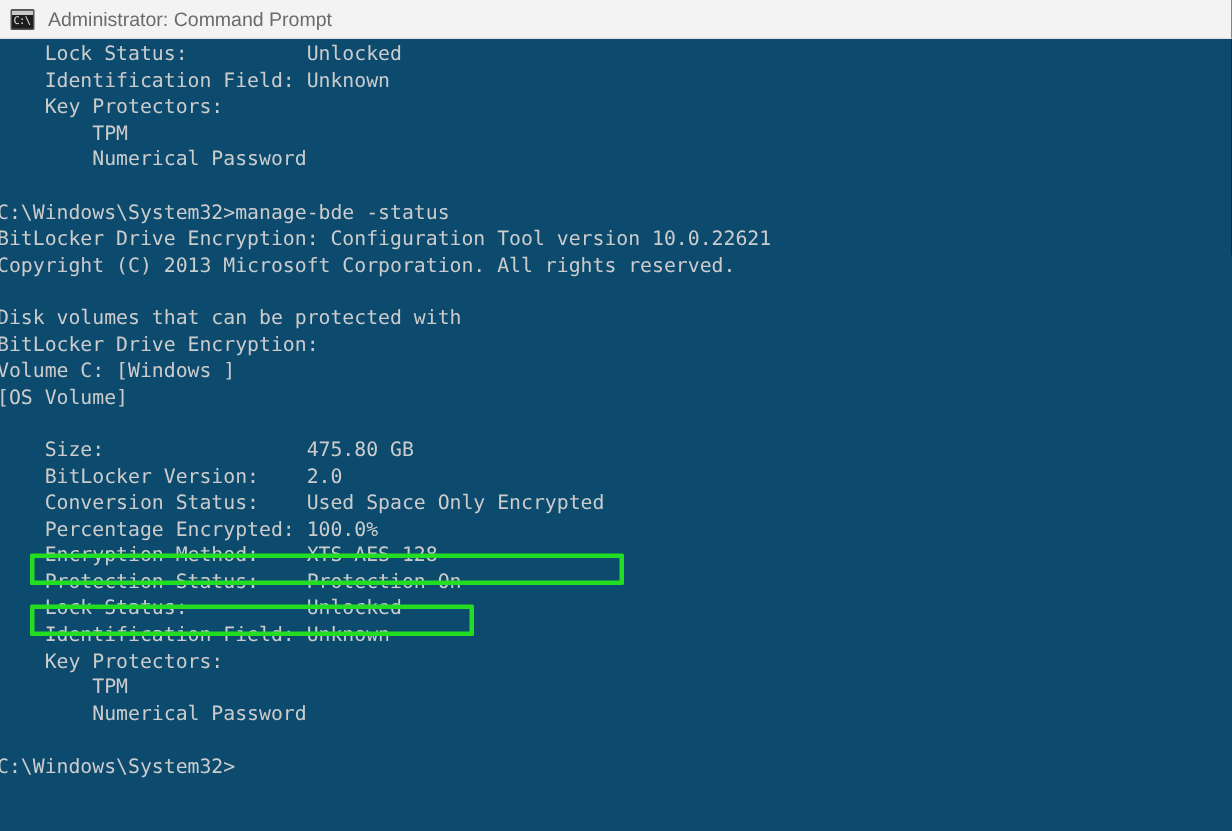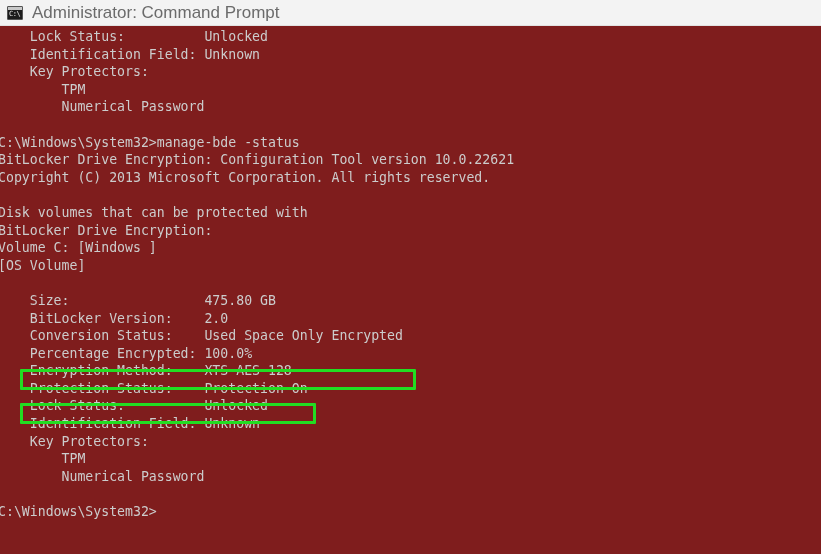--- a/index.html
+++ b/index.html
@@ -58,30 +58,30 @@
     top: 3px;
     font-family: "DejaVu Sans Mono", monospace;
     font-size: 7px;
     line-height: 9px;
     color: #e8e8e8;
     letter-spacing: -0.5px;
   }
   #title-text {
     margin-left: 9px;
     font-family: "Liberation Sans", sans-serif;
-    font-size: 17px;
+    font-size: 13px;
     color: #6b6b6b;
     white-space: nowrap;
   }
 
   
   #console {
     flex: 1 1 auto;
     position: relative;
-    background: #7f1d1d;
+    background: #0c4a6e;
     overflow: hidden;
   }
   #console-text {
     position: absolute;
     left: -2px;
     top: 2px;
     margin: 0;
     padding: 0;
     font-family: "DejaVu Sans Mono", monospace;
     font-size: 13.2px;

